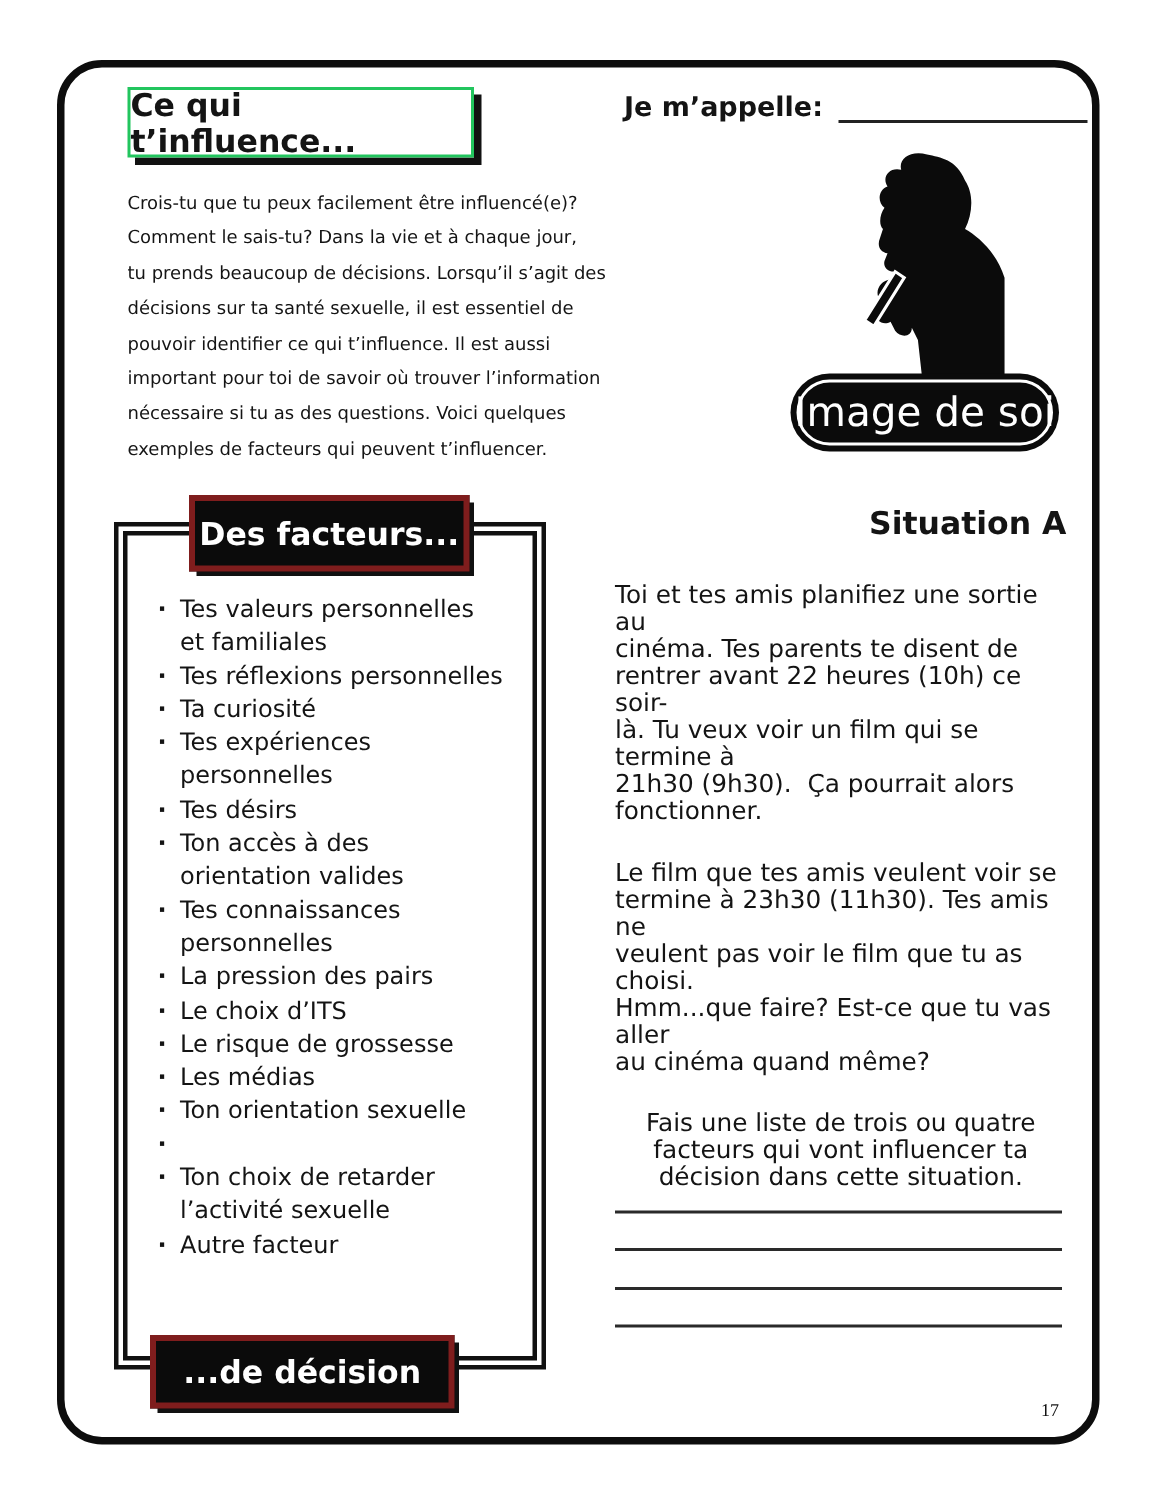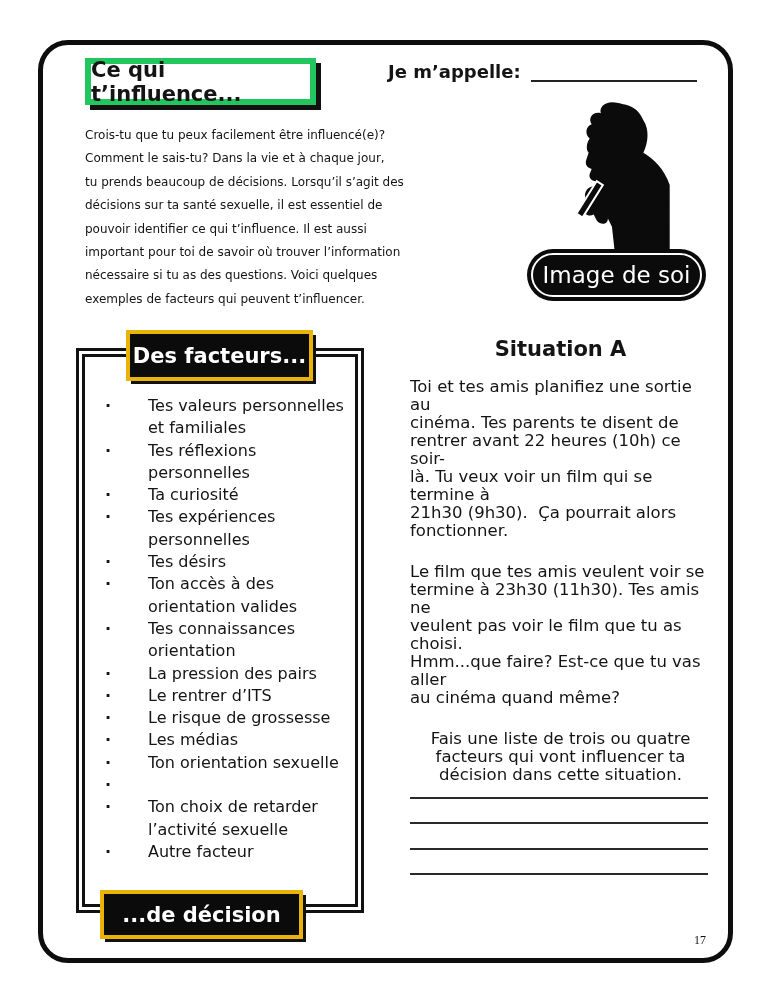--- a/index.html
+++ b/index.html
@@ -11,79 +11,79 @@
   }
   .page { position:relative; width:768px; height:994px; }
 
   .page-border {
     position:absolute; left:38px; top:40px; width:695px; height:923px;
     border:5px solid #0d0d0d; border-radius:30px;
   }
 
   .title-box {
     position:absolute; left:85px; top:58px; width:231px; height:47px;
-    background:#fff; border:6px solid #22c55e; box-shadow:5px 5px 0 #111;
+    background:#fff; border:2px solid #22c55e; box-shadow:5px 5px 0 #111;
     display:flex; align-items:center; justify-content:center;
     font-size:21px; font-weight:bold;
   }
 
   .name-row {
-    position:absolute; left:388px; top:60px; display:flex; align-items:flex-end;
+    position:absolute; left:416px; top:60px; display:flex; align-items:flex-end;
     font-size:18px; font-weight:bold;
   }
   .name-line {
     display:inline-block; width:166px; height:22px;
     border-bottom:2px solid #222; margin-left:10px;
   }
 
   .intro {
     position:absolute; left:85px; top:124px; width:440px;
     font-size:12px; line-height:23.4px; margin:0; white-space:pre-wrap;
   }
 
   .silhouette { position:absolute; left:562px; top:100px; width:108px; height:154px; }
   .silhouette svg { width:100%; height:100%; display:block; }
 
   .pill {
     position:absolute; left:527px; top:249px; width:179px; height:52px;
     background:#0b0b0b; border-radius:28px; color:#fff;
     display:flex; align-items:center; justify-content:center;
-    font-size:23px;
+    font-size:27px;
   }
   .pill::after {
     content:""; position:absolute; inset:4px;
     border:2px solid #fff; border-radius:22px; pointer-events:none;
   }
 
   .factors-box {
     position:absolute; left:76px; top:348px; width:288px; height:565px;
     border:3px solid #111; padding:3px; background:#fff;
   }
   .factors-inner {
     border:3px solid #111; width:100%; height:100%;
     padding:38px 6px 0 20px;
   }
   .factors-list { list-style:none; margin:0; padding:0; font-size:16px; line-height:22.3px; }
   .factor-item { display:flex; }
   .bullet { width:15px; flex:none; font-weight:bold; }
-  .factor-text { white-space:pre-wrap;margin-left:28px; }
+  .factor-text { white-space:pre-wrap; }
 
   .black-box {
     position:absolute; background:#0b0b0b; color:#fff;
     display:flex; align-items:center; justify-content:center;
-    border:4px solid #eab308; box-shadow:4px 4px 0 -1px #111;
+    border:4px solid #7f1d1d; box-shadow:4px 4px 0 -1px #111;
     font-size:21px; font-weight:bold;
   }
   .header-box { left:126px; top:330px; width:187px; height:51px; }
   .footer-box { left:100px; top:890px; width:203px; height:49px; }
 
   .situation { position:absolute; left:410px; top:336px; width:301px; }
   .situation-title {
-    font-size:21px; font-weight:bold; text-align:center;
-    margin:0 0 16px 0; line-height:26px;
+    font-size:21px; font-weight:bold; text-align:right;
+    margin:0 0 26px 0; line-height:26px;
   }
   .situation p {
     font-size:16.5px; line-height:18px; margin:0 0 23px 0; white-space:pre-wrap;
   }
   .situation p.last-para { margin-bottom:0;text-align:center; }
 
   .answer-lines { width:298px; }
   .answer-line { height:25.3px; border-bottom:2px solid #2a2a2a; }
   .answer-line:first-child { height:15px; }
 
@@ -175,29 +175,29 @@
           <span class="factor-text">Tes désirs</span>
         </li>
           <li class="factor-item">
           <span class="bullet">·</span>
           <span class="factor-text">Ton accès à des
 orientation valides</span>
         </li>
           <li class="factor-item">
           <span class="bullet">·</span>
           <span class="factor-text">Tes connaissances
-orientation</span>
+personnelles</span>
         </li>
           <li class="factor-item">
           <span class="bullet">·</span>
           <span class="factor-text">La pression des pairs</span>
         </li>
           <li class="factor-item">
           <span class="bullet">·</span>
-          <span class="factor-text">Le rentrer d’ITS</span>
+          <span class="factor-text">Le choix d’ITS</span>
         </li>
           <li class="factor-item">
           <span class="bullet">·</span>
           <span class="factor-text">Le risque de grossesse</span>
         </li>
           <li class="factor-item">
           <span class="bullet">·</span>
           <span class="factor-text">Les médias</span>
         </li>
           <li class="factor-item">

